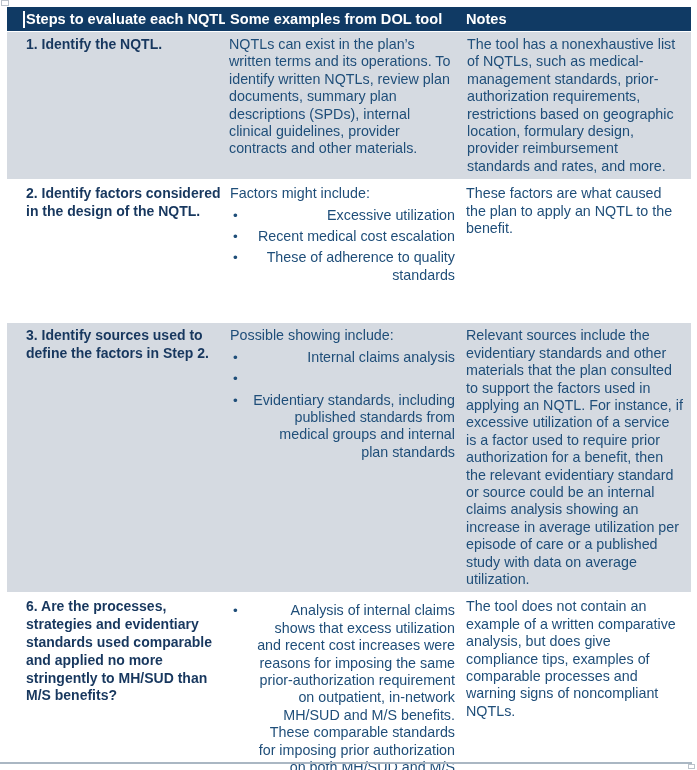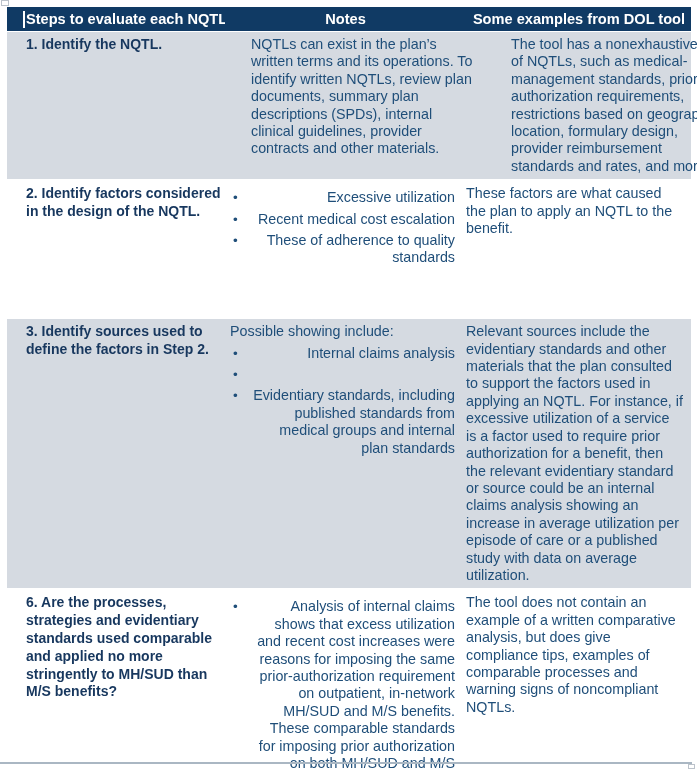--- a/index.html
+++ b/index.html
@@ -26,39 +26,38 @@
     height: 25px;
     background: var(--header-bg, #103a64);
     border-bottom: 1px solid #ffffff;
   }
   .th {
     color: var(--header-text, #ffffff);
     font-weight: bold;
     font-size: 14.6px;
     white-space: nowrap;
     overflow: hidden;
-    text-align: center;
   }
   .th.c1 { padding-left: 19px; }
   .th.c2 { padding-left: 5px; }
   .th.c3 { padding-left: 4px; }
   .cursor {
     position: absolute;
     left: 16px; top: 4px;
     width: 2px; height: 17px;
     background: #ffffff;
   }
   .row {
     display: grid;
     grid-template-columns: 218px 237px 229px;
     border-bottom: 2px solid #ffffff;
     background: var(--row-plain-bg, #ffffff);
   }
   #rows .row:nth-child(odd) { background: var(--row-shaded-bg, #d5dae1); }
-  #rows .row:nth-child(1) { min-height: 136px; gap: 22px; }
+  #rows .row:nth-child(1) { min-height: 136px; }
   #rows .row:nth-child(2) { min-height: 105px; }
   #rows .row:nth-child(3) { min-height: 271px; margin-top: 33px; }
   #rows .row:nth-child(4) { min-height: 205px; }
   .cell {
     padding-top: 4px;
     padding-bottom: 4px;
     font-size: 14.3px;
     line-height: 17.4px;
     color: var(--body-text, #1f4e79);
   }
@@ -100,26 +99,26 @@
 
 <div class="page">
 
   <div class="handle tl"></div>
 
   <div class="table">
     <div class="thead">
       <div class="th c1">
         <span>Steps to evaluate each NQTL</span>
       </div>
+      <div class="th c2">
+        <span>Some examples from DOL tool</span>
+      </div>
       <div class="th c3">
         <span>Notes</span>
       </div>
-      <div class="th c2">
-        <span>Some examples from DOL tool</span>
-      </div>
       <span class="cursor"></span>
     </div>
     <div id="rows">
   <div class="row">
     <div class="cell c1">
       <span class="step-text">1. Identify the NQTL.</span>
     </div>
     <div class="cell c3">
       <span class="notes-text">NQTLs can exist in the plan’s written terms and its operations. To identify written NQTLs, review plan documents, summary plan descriptions (SPDs), internal clinical guidelines, provider contracts and other materials.</span>
     </div>
@@ -127,20 +126,21 @@
       <div class="examples-intro">The tool has a nonexhaustive list of NQTLs, such as medical-management standards, prior-authorization requirements, restrictions based on geographic location, formulary design, provider reimbursement standards and rates, and more.</div>
 
     </div>
   </div>
 
   <div class="row">
     <div class="cell c1">
       <span class="step-text">2. Identify factors considered in the design of the NQTL.</span>
     </div>
     <div class="cell c2">
+      <div class="examples-intro">Factors might include:</div>
       <ul class="bullets">
               <li>
                 <span class="dot">•</span>
                 <span class="btext">Excessive utilization</span>
               </li>
               <li>
                 <span class="dot">•</span>
                 <span class="btext">Recent medical cost escalation</span>
               </li>
               <li>

